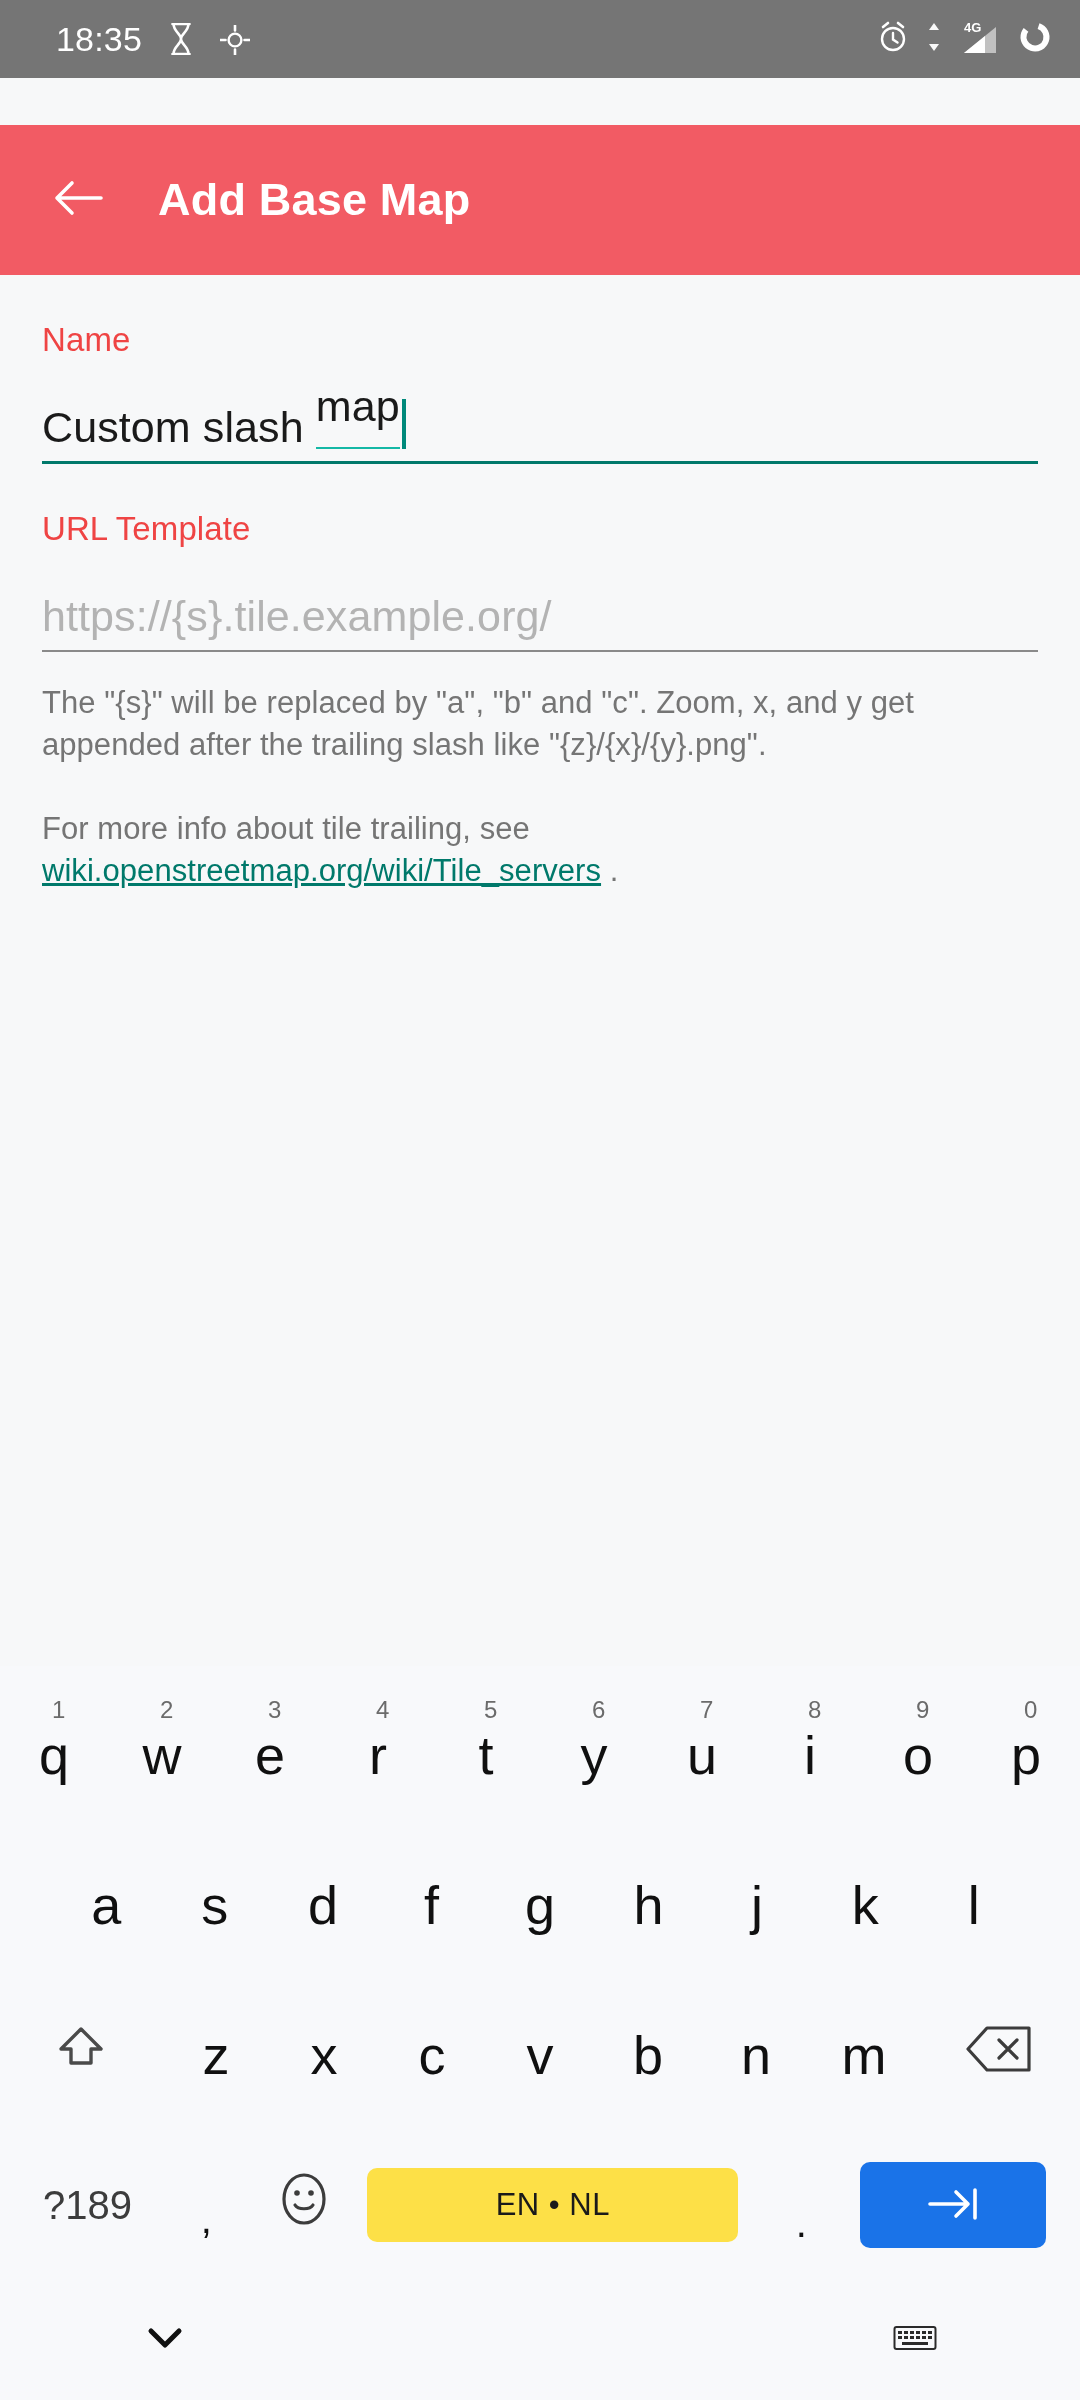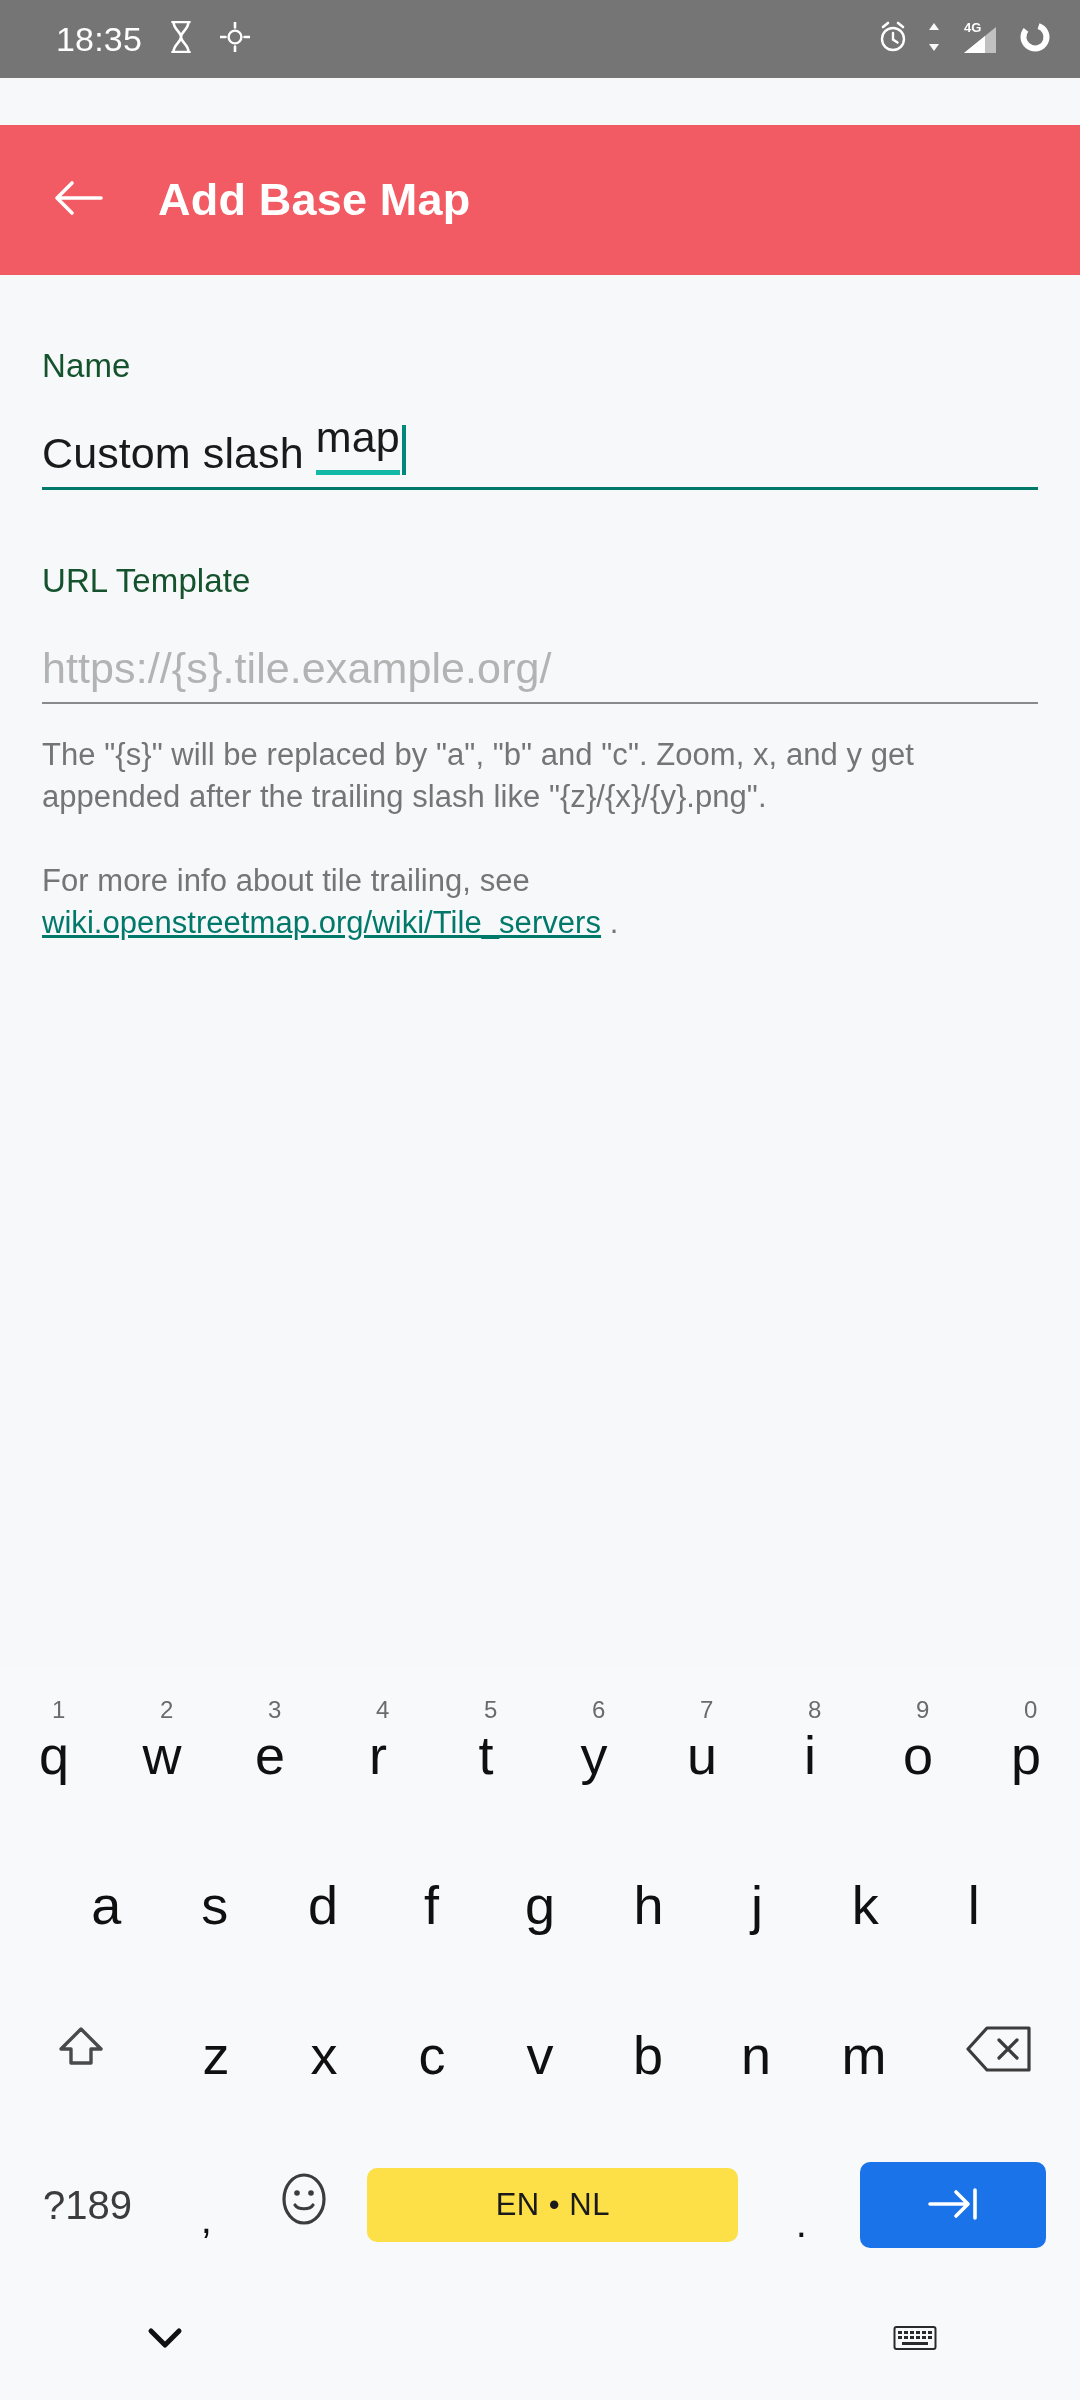--- a/index.html
+++ b/index.html
@@ -17,21 +17,21 @@
   }
 
   
   .status-bar {
     height:78px; flex:0 0 78px;
     background:#757575;
     display:flex; align-items:center;
     padding:0 28px 0 56px;
     color:#ffffff;
   }
-  .status-left { display:flex; align-items:center; gap:26px; }
+  .status-left { display:flex; align-items:flex-end; gap:26px; }
   .status-time { font-size:34px; letter-spacing:.2px; font-weight:400; }
   .status-spacer { flex:1 1 auto; }
   .status-right { display:flex; align-items:center; gap:16px; }
   .si { display:block; }
 
   
   .app-bar {
     height:150px; flex:0 0 150px;
     background:#f25b64;
     display:flex; align-items:center;
@@ -46,34 +46,34 @@
               width:56px; height:56px; cursor:pointer; }
 
   
   .form-body {
     flex:1 1 auto;
     background:#f7f8f9;
     padding:0 42px;
     position:relative;
   }
   .field-label {
-    font-size:33px; color:#14532d; padding-top:72px; padding-bottom:10px;
+    font-size:33px; color:#ef4444; padding-top:46px; padding-bottom:10px;
     letter-spacing:.1px;
   }
   .text-field {
     position:relative;
     height:92px;
     display:flex; align-items:flex-end;
     padding-bottom:12px;
   }
   .field-value {
     font-size:43px; color:#1a1a1a; letter-spacing:.1px;
     white-space:pre; line-height:1;
   }
-  .composing { border-bottom:5px solid #14b8a6; padding-bottom:11px; }
+  .composing { border-bottom:2px solid #14b8a6; padding-bottom:19px; }
   .caret {
     display:inline-block;
     width:4px; height:50px; background:#00897b;
     margin-left:2px; vertical-align:-9px;
   }
   .underline-active { height:3px; background:#00796b; width:100%; }
   .underline-idle { height:2px; background:#8a8a8a; width:100%; }
 
   .field-placeholder {
     font-size:43px; color:#b3b3b3; letter-spacing:.1px; line-height:1;

